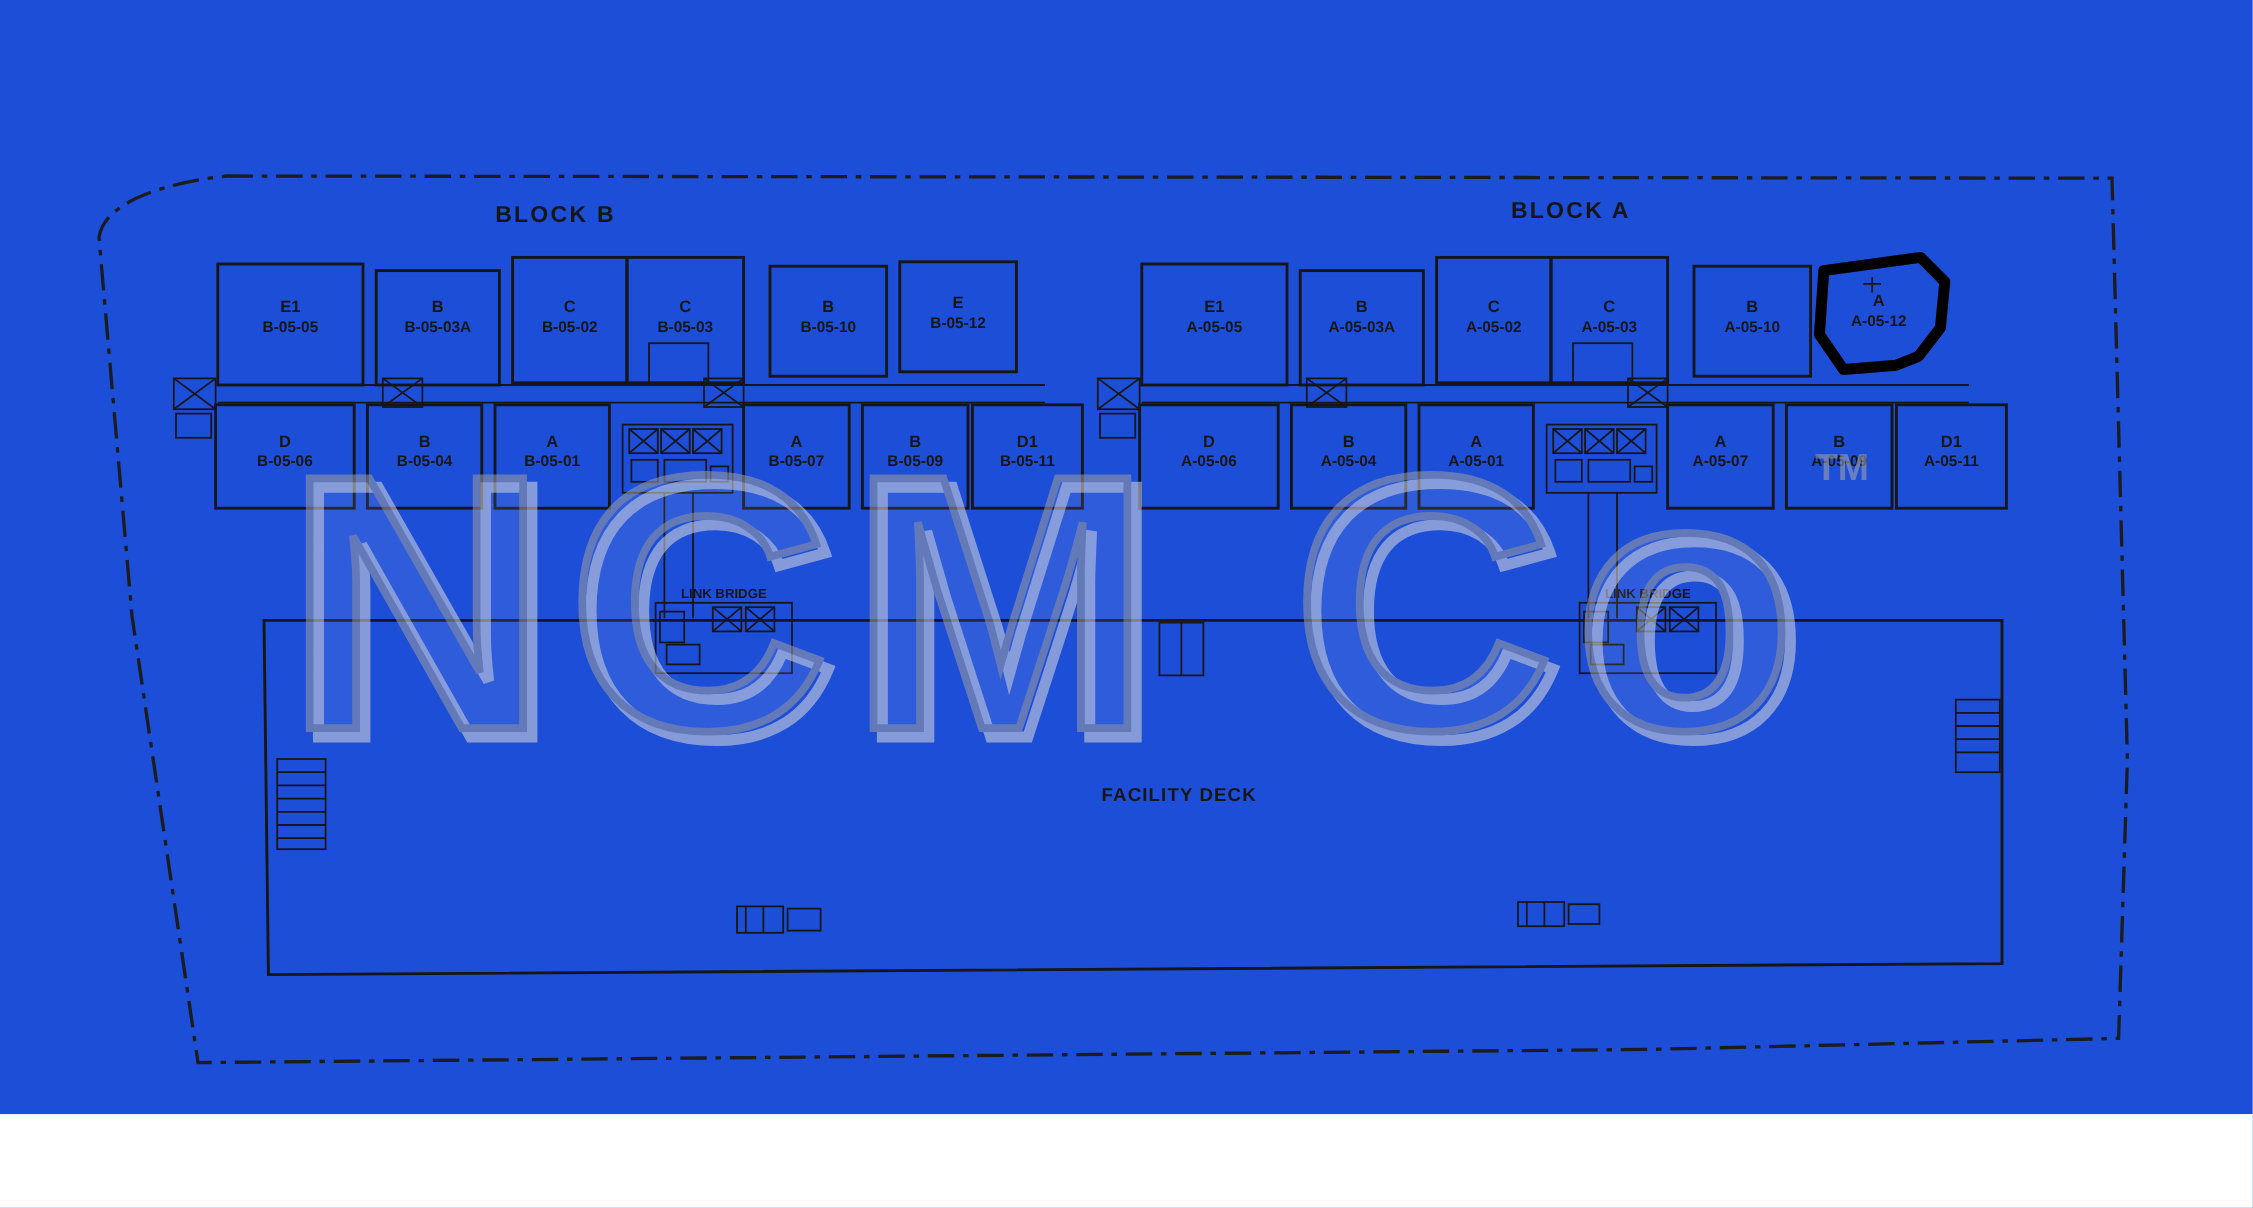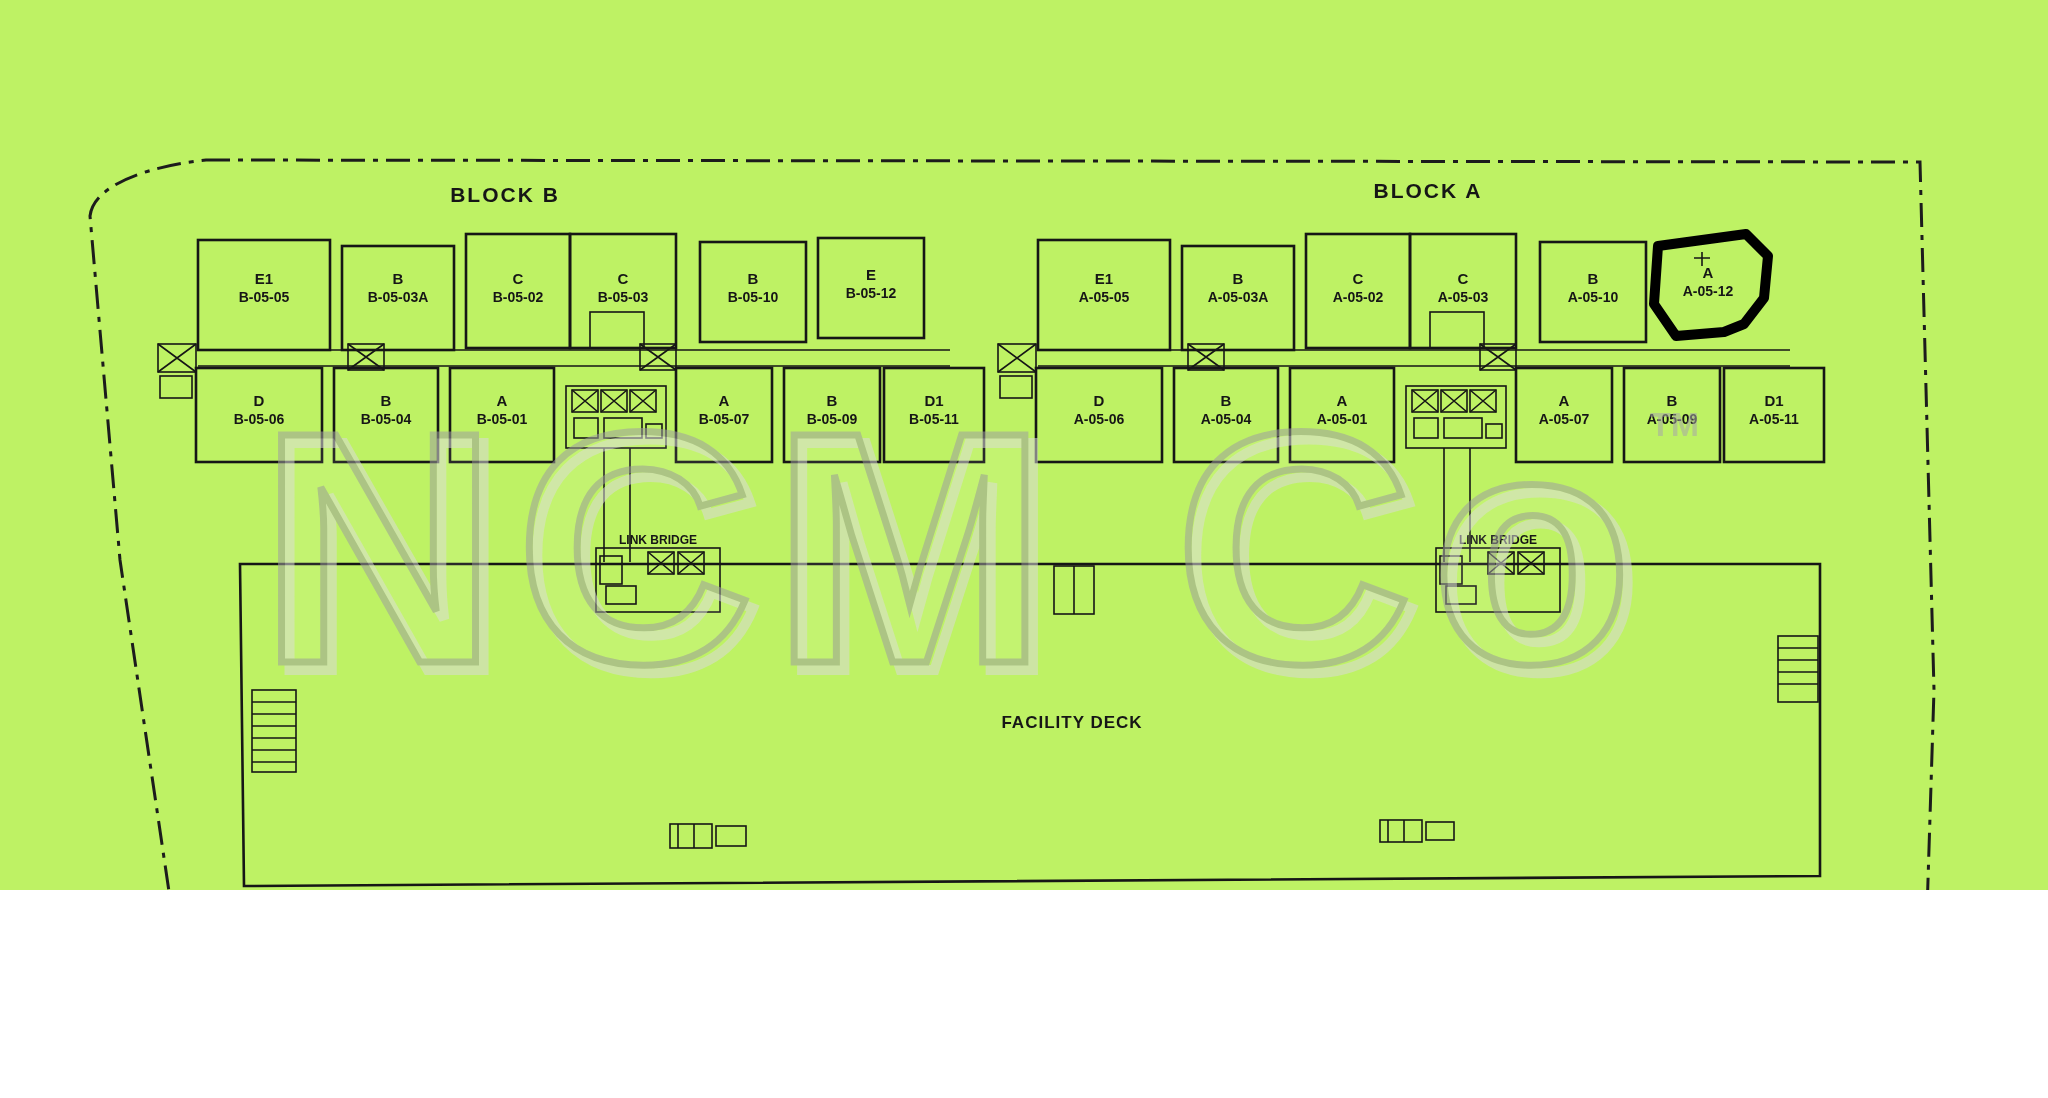--- a/index.html
+++ b/index.html
@@ -1,16 +1,16 @@
 <!DOCTYPE html>
 <html><head>
 <meta charset="utf-8">
 <style>
   html,body{margin:0;padding:0;background:#ffffff;}
-  .stage{position:relative;width:2048px;height:890px;background:#bef264;overflow:hidden;
+  .stage{position:relative;width:2048px;height:1013px;background:#1d4ed8;overflow:hidden;
          font-family:"Liberation Sans", sans-serif;}
   svg{display:block;}
   svg text{font-family:"Liberation Sans", sans-serif;fill:#161616;}
   .unit-type{font-size:15px;font-weight:bold;text-anchor:middle;}
   .unit-num{font-size:14px;font-weight:bold;text-anchor:middle;}
   .block-title{font-size:21px;font-weight:bold;letter-spacing:2px;text-anchor:middle;}
   .small-label{font-size:12px;font-weight:bold;text-anchor:middle;}
   .deck-label{font-size:17px;font-weight:bold;letter-spacing:1px;text-anchor:middle;}
   .wall{fill:none;stroke:#161616;stroke-width:2.6;}
   .wall-thin{fill:none;stroke:#161616;stroke-width:1.6;}

